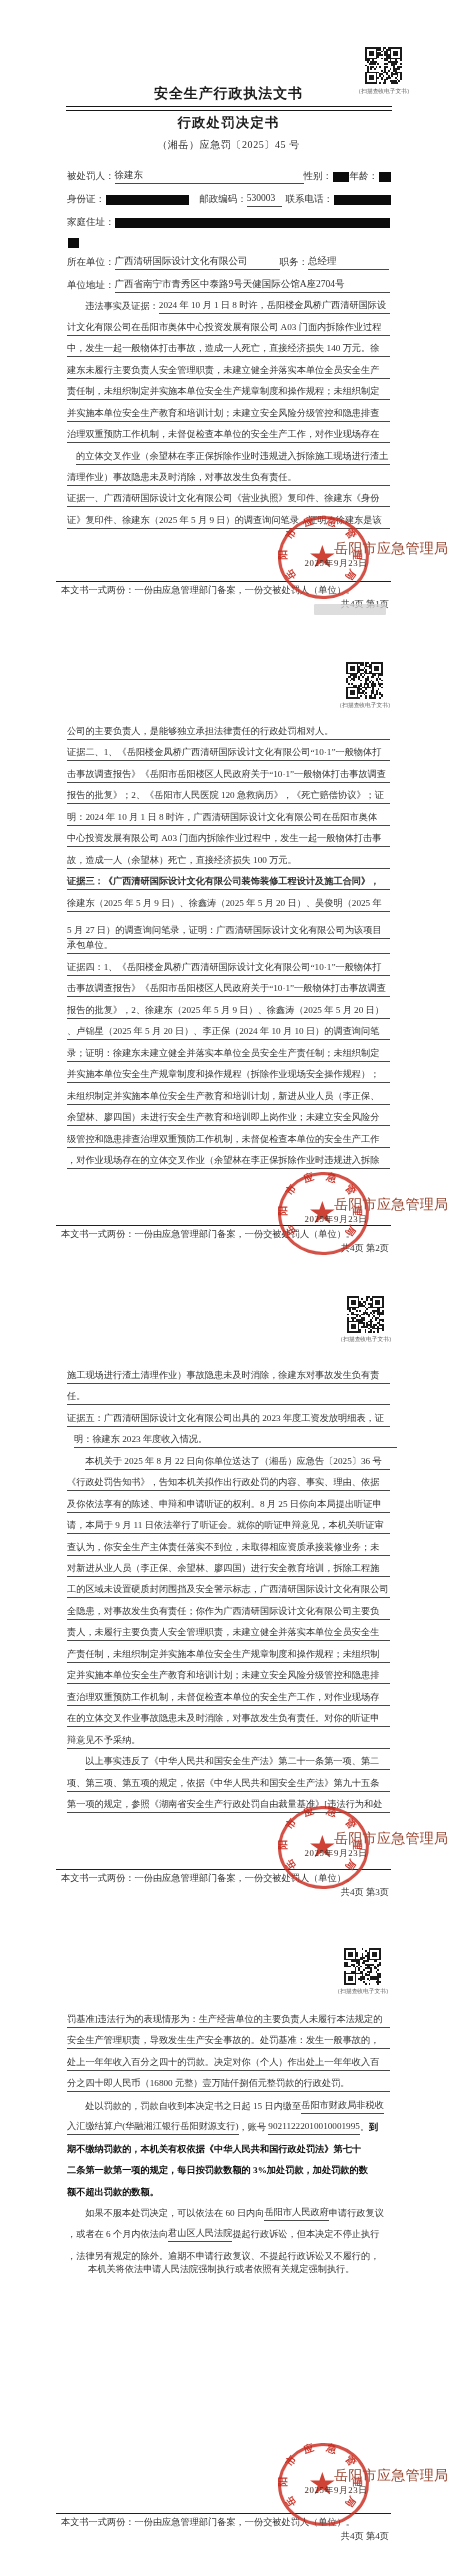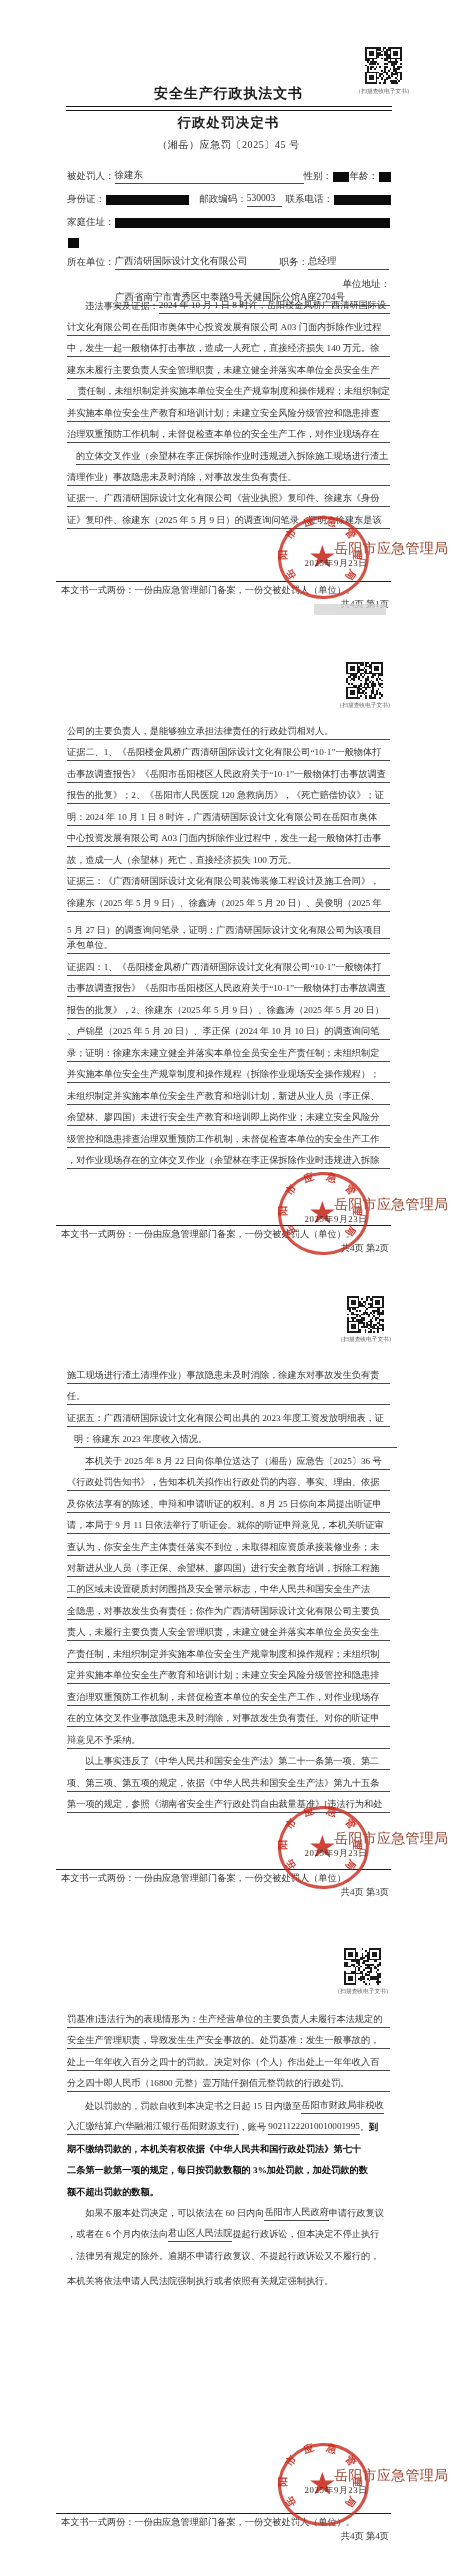--- a/index.html
+++ b/index.html
@@ -191,26 +191,26 @@
       <div class="h-rule"></div>
       <div class="h-doc">行政处罚决定书</div>
       <div class="h-num">（湘岳）应急罚〔2025〕45 号</div>
     </div>
     <div class="body">
         <div class="bline frow" style="top: 169px;"><span class="seg">被处罚人：</span><span class="seg seg-u" style="width: 189px;">徐建东</span><span class="seg">性别：</span><span class="redact" style="width: 16.4px;"></span><span class="seg">年龄：</span><span class="redact" style="width: 12.6px;"></span></div>
         <div class="bline frow" style="top: 192px;"><span class="seg">身份证：</span><span class="redact" style="width: 83px;"></span><span class="seg" style="margin-left: 10px;">邮政编码：</span><span class="seg seg-u" style="width: 35px;">530003</span><span class="seg" style="margin-left: 3.8px;">联系电话：</span><span class="redact" style="width: 57px;"></span></div>
         <div class="bline frow" style="top: 215px;"><span class="seg">家庭住址：</span><span class="redact" style="width: 275px;"></span></div>
         <div class="bline frow" style="top: 235px;"><span class="redact" style="width: 11.4px;"></span></div>
         <div class="bline frow" style="top: 255px;"><span class="seg">所在单位：</span><span class="seg seg-u" style="width: 165px;">广西清研国际设计文化有限公司</span><span class="seg">职务：</span><span class="seg seg-u" style="width: 81px;">总经理</span></div>
-        <div class="bline frow" style="top: 278px; flex-direction: column;"><span class="seg">单位地址：</span><span class="seg seg-u" style="width: 275px;">广西省南宁市青秀区中泰路9号天健国际公馆A座2704号</span></div>
+        <div class="bline frow" style="top: 278px;"><span class="seg">单位地址：</span><span class="seg seg-u" style="width: 275px;">广西省南宁市青秀区中泰路9号天健国际公馆A座2704号</span></div>
         <div class="bline indent" style="top: 299px;"><span class="seg">违法事实及证据：</span><span class="seg seg-u seg-grow">2024 年 10 月 1 日 8 时许，岳阳楼金凤桥广西清研国际设</span></div>
         <div class="bline" style="top: 321px;"><span class="seg seg-u seg-grow">计文化有限公司在岳阳市奥体中心投资发展有限公司 A03 门面内拆除作业过程</span></div>
         <div class="bline" style="top: 342px;"><span class="seg seg-u seg-grow">中，发生一起一般物体打击事故，造成一人死亡，直接经济损失 140 万元。徐</span></div>
         <div class="bline" style="top: 364px;"><span class="seg seg-u seg-grow">建东未履行主要负责人安全管理职责，未建立健全并落实本单位全员安全生产</span></div>
-        <div class="bline" style="top: 385px; text-align: right;"><span class="seg seg-u seg-grow">责任制，未组织制定并实施本单位安全生产规章制度和操作规程；未组织制定</span></div>
+        <div class="bline" style="top: 385px;"><span class="seg seg-u seg-grow">责任制，未组织制定并实施本单位安全生产规章制度和操作规程；未组织制定</span></div>
         <div class="bline" style="top: 407px;"><span class="seg seg-u seg-grow">并实施本单位安全生产教育和培训计划；未建立安全风险分级管控和隐患排查</span></div>
         <div class="bline" style="top: 428px;"><span class="seg seg-u seg-grow">治理双重预防工作机制，未督促检查本单位的安全生产工作，对作业现场存在</span></div>
         <div class="bline" style="top: 450px; padding-left: 9px;"><span class="seg seg-u seg-grow">的立体交叉作业（余望林在李正保拆除作业时违规进入拆除施工现场进行渣土</span></div>
         <div class="bline" style="top: 471px;"><span class="seg seg-u seg-grow">清理作业）事故隐患未及时消除，对事故发生负有责任。</span></div>
         <div class="bline" style="top: 492px;"><span class="seg seg-u seg-grow">证据一、广西清研国际设计文化有限公司《营业执照》复印件、徐建东《身份</span></div>
         <div class="bline" style="top: 514px;"><span class="seg seg-u seg-grow">证》复印件、徐建东（2025 年 5 月 9 日）的调查询问笔录，证明：徐建东是该</span></div>
       </div>
     <div class="seal" style="top: 516px;">
       <div class="seal-ring"></div>
       <div class="seal-arc">
@@ -381,21 +381,21 @@
     <div class="qr-cap" style="left: 332px; top: 58px;">（扫描查收电子文书）</div>
 
     <div class="body">
         <div class="bline" style="top: 81px;"><span class="seg seg-u seg-grow">公司的主要负责人，是能够独立承担法律责任的行政处罚相对人。</span></div>
         <div class="bline" style="top: 102px;"><span class="seg seg-u seg-grow">证据二、1、《岳阳楼金凤桥广西清研国际设计文化有限公司“10·1”一般物体打</span></div>
         <div class="bline" style="top: 124px;"><span class="seg seg-u seg-grow">击事故调查报告》《岳阳市岳阳楼区人民政府关于“10·1”一般物体打击事故调查</span></div>
         <div class="bline" style="top: 145px;"><span class="seg seg-u seg-grow">报告的批复》；2、《岳阳市人民医院 120 急救病历》，《死亡赔偿协议》；证</span></div>
         <div class="bline" style="top: 167px;"><span class="seg seg-u seg-grow">明：2024 年 10 月 1 日 8 时许，广西清研国际设计文化有限公司在岳阳市奥体</span></div>
         <div class="bline" style="top: 188px;"><span class="seg seg-u seg-grow">中心投资发展有限公司 A03 门面内拆除作业过程中，发生一起一般物体打击事</span></div>
         <div class="bline" style="top: 210px;"><span class="seg seg-u seg-grow">故，造成一人（余望林）死亡，直接经济损失 100 万元。</span></div>
-        <div class="bline" style="top: 231px;"><span class="seg seg-u seg-grow">证据三：《广西清研国际设计文化有限公司装饰装修工程设计及施工合同》，</span></div>
+        <div class="bline" style="top: 231px; font-weight: bold;"><span class="seg seg-u seg-grow">证据三：《广西清研国际设计文化有限公司装饰装修工程设计及施工合同》，</span></div>
         <div class="bline" style="top: 253px;"><span class="seg seg-u seg-grow">徐建东（2025 年 5 月 9 日）、徐鑫涛（2025 年 5 月 20 日）、吴俊明（2025 年</span></div>
         <div class="bline" style="top: 280px;"><span class="seg seg-u seg-grow">5 月 27 日）的调查询问笔录，证明：广西清研国际设计文化有限公司为该项目</span></div>
         <div class="bline" style="top: 295px;"><span class="seg seg-u seg-grow">承包单位。</span></div>
         <div class="bline" style="top: 317px;"><span class="seg seg-u seg-grow">证据四：1、《岳阳楼金凤桥广西清研国际设计文化有限公司“10·1”一般物体打</span></div>
         <div class="bline" style="top: 338px;"><span class="seg seg-u seg-grow">击事故调查报告》《岳阳市岳阳楼区人民政府关于“10·1”一般物体打击事故调查</span></div>
         <div class="bline" style="top: 360px;"><span class="seg seg-u seg-grow">报告的批复》，2、徐建东（2025 年 5 月 9 日）、徐鑫涛（2025 年 5 月 20 日）</span></div>
         <div class="bline" style="top: 381px;"><span class="seg seg-u seg-grow">、卢锦星（2025 年 5 月 20 日）、李正保（2024 年 10 月 10 日）的调查询问笔</span></div>
         <div class="bline" style="top: 403px;"><span class="seg seg-u seg-grow">录；证明：徐建东未建立健全并落实本单位全员安全生产责任制；未组织制定</span></div>
         <div class="bline" style="top: 424px;"><span class="seg seg-u seg-grow">并实施本单位安全生产规章制度和操作规程（拆除作业现场安全操作规程）；</span></div>
         <div class="bline" style="top: 446px;"><span class="seg seg-u seg-grow">未组织制定并实施本单位安全生产教育和培训计划，新进从业人员（李正保、</span></div>
@@ -577,21 +577,21 @@
         <div class="bline" style="top: 81px;"><span class="seg seg-u seg-grow">施工现场进行渣土清理作业）事故隐患未及时消除，徐建东对事故发生负有责</span></div>
         <div class="bline" style="top: 102px;"><span class="seg seg-u seg-grow">任。</span></div>
         <div class="bline" style="top: 124px;"><span class="seg seg-u seg-grow">证据五：广西清研国际设计文化有限公司出具的 2023 年度工资发放明细表，证</span></div>
         <div class="bline" style="top: 145px; margin-left: 7px;"><span class="seg seg-u seg-grow">明：徐建东 2023 年度收入情况。</span></div>
         <div class="bline indent" style="top: 167px;"><span class="seg seg-u seg-grow">本机关于 2025 年 8 月 22 日向你单位送达了（湘岳）应急告〔2025〕36 号</span></div>
         <div class="bline" style="top: 188px;"><span class="seg seg-u seg-grow">《行政处罚告知书》，告知本机关拟作出行政处罚的内容、事实、理由、依据</span></div>
         <div class="bline" style="top: 210px;"><span class="seg seg-u seg-grow">及你依法享有的陈述、申辩和申请听证的权利。8 月 25 日你向本局提出听证申</span></div>
         <div class="bline" style="top: 231px;"><span class="seg seg-u seg-grow">请，本局于 9 月 11 日依法举行了听证会。就你的听证申辩意见，本机关听证审</span></div>
         <div class="bline" style="top: 253px;"><span class="seg seg-u seg-grow">查认为，你安全生产主体责任落实不到位，未取得相应资质承接装修业务；未</span></div>
         <div class="bline" style="top: 274px;"><span class="seg seg-u seg-grow">对新进从业人员（李正保、余望林、廖四国）进行安全教育培训，拆除工程施</span></div>
-        <div class="bline" style="top: 295px;"><span class="seg seg-u seg-grow">工的区域未设置硬质封闭围挡及安全警示标志，中华人民共和国安全生产法</span></div>
+        <div class="bline" style="top: 295px;"><span class="seg seg-u seg-grow">工的区域未设置硬质封闭围挡及安全警示标志，广西清研国际设计文化有限公司</span></div>
         <div class="bline" style="top: 317px;"><span class="seg seg-u seg-grow">全隐患，对事故发生负有责任；你作为广西清研国际设计文化有限公司主要负</span></div>
         <div class="bline" style="top: 338px;"><span class="seg seg-u seg-grow">责人，未履行主要负责人安全管理职责，未建立健全并落实本单位全员安全生</span></div>
         <div class="bline" style="top: 360px;"><span class="seg seg-u seg-grow">产责任制，未组织制定并实施本单位安全生产规章制度和操作规程；未组织制</span></div>
         <div class="bline" style="top: 381px;"><span class="seg seg-u seg-grow">定并实施本单位安全生产教育和培训计划；未建立安全风险分级管控和隐患排</span></div>
         <div class="bline" style="top: 403px;"><span class="seg seg-u seg-grow">查治理双重预防工作机制，未督促检查本单位的安全生产工作，对作业现场存</span></div>
         <div class="bline" style="top: 424px;"><span class="seg seg-u seg-grow">在的立体交叉作业事故隐患未及时消除，对事故发生负有责任。对你的听证申</span></div>
         <div class="bline" style="top: 446px;"><span class="seg seg-u seg-grow">辩意见不予采纳。</span></div>
         <div class="bline indent" style="top: 467px;"><span class="seg seg-u seg-grow">以上事实违反了《中华人民共和国安全生产法》第二十一条第一项、第二</span></div>
         <div class="bline" style="top: 489px;"><span class="seg seg-u seg-grow">项、第三项、第五项的规定，依据《中华人民共和国安全生产法》第九十五条</span></div>
         <div class="bline" style="top: 510px;"><span class="seg seg-u seg-grow">第一项的规定，参照《湖南省安全生产行政处罚自由裁量基准》[违法行为和处</span></div>
@@ -756,21 +756,21 @@
         <div class="bline" style="top: 124px;"><span class="seg seg-u seg-grow">处上一年年收入百分之四十的罚款。决定对你（个人）作出处上一年年收入百</span></div>
         <div class="bline" style="top: 145px;"><span class="seg seg-u seg-grow">分之四十即人民币（16800 元整）壹万陆仟捌佰元整罚款的行政处罚。</span></div>
         <div class="bline indent" style="top: 167px;"><span class="seg">处以罚款的，罚款自收到本决定书之日起 15 日内缴至</span><span class="seg seg-u">岳阳市财政局非税收</span></div>
         <div class="bline" style="top: 188px; text-align: right;"><span class="seg seg-u">入汇缴结算户(华融湘江银行岳阳财源支行)</span><span class="seg">，账号 </span><span class="seg seg-u">90211222010010001995</span><span class="seg">。</span><span class="seg seg-b">到</span></div>
         <div class="bline" style="top: 210px;"><span class="seg seg-b">期不缴纳罚款的，本机关有权依据《中华人民共和国行政处罚法》第七十</span></div>
         <div class="bline" style="top: 231px;"><span class="seg seg-b">二条第一款第一项的规定，每日按罚款数额的 3%加处罚款，加处罚款的数</span></div>
         <div class="bline" style="top: 253px;"><span class="seg seg-b">额不超出罚款的数额。</span></div>
         <div class="bline indent" style="top: 274px;"><span class="seg">如果不服本处罚决定，可以依法在 60 日内向</span><span class="seg seg-u">岳阳市人民政府</span><span class="seg">申请行政复议</span></div>
         <div class="bline" style="top: 295px;"><span class="seg">，或者在 6 个月内依法向</span><span class="seg seg-u">君山区人民法院</span><span class="seg">提起行政诉讼，但本决定不停止执行</span></div>
         <div class="bline" style="top: 317px;"><span class="seg">，法律另有规定的除外。逾期不申请行政复议、不提起行政诉讼又不履行的，</span></div>
-        <div class="bline" style="top: 342px;"><span class="seg">本机关将依法申请人民法院强制执行或者依照有关规定强制执行。</span></div>
+        <div class="bline" style="top: 330px; margin-left: 21px;"><span class="seg">本机关将依法申请人民法院强制执行或者依照有关规定强制执行。</span></div>
       </div>
     <div class="seal" style="top: 511px;">
       <div class="seal-ring"></div>
       <div class="seal-arc">
           <span class="arc-ch" style="left: 6.5px; top: 53px; transform: rotate(-126deg);">岳</span>
           <span class="arc-ch" style="left: -0.6px; top: 33px; transform: rotate(-90deg);">阳</span>
           <span class="arc-ch" style="left: 6.5px; top: 12.4px; transform: rotate(-54deg);">市</span>
           <span class="arc-ch" style="left: 25px; top: -0.2px; transform: rotate(-18deg);">应</span>
           <span class="arc-ch" style="left: 48px; top: -0.2px; transform: rotate(18deg);">急</span>
           <span class="arc-ch" style="left: 67px; top: 12.4px; transform: rotate(54deg);">管</span>

